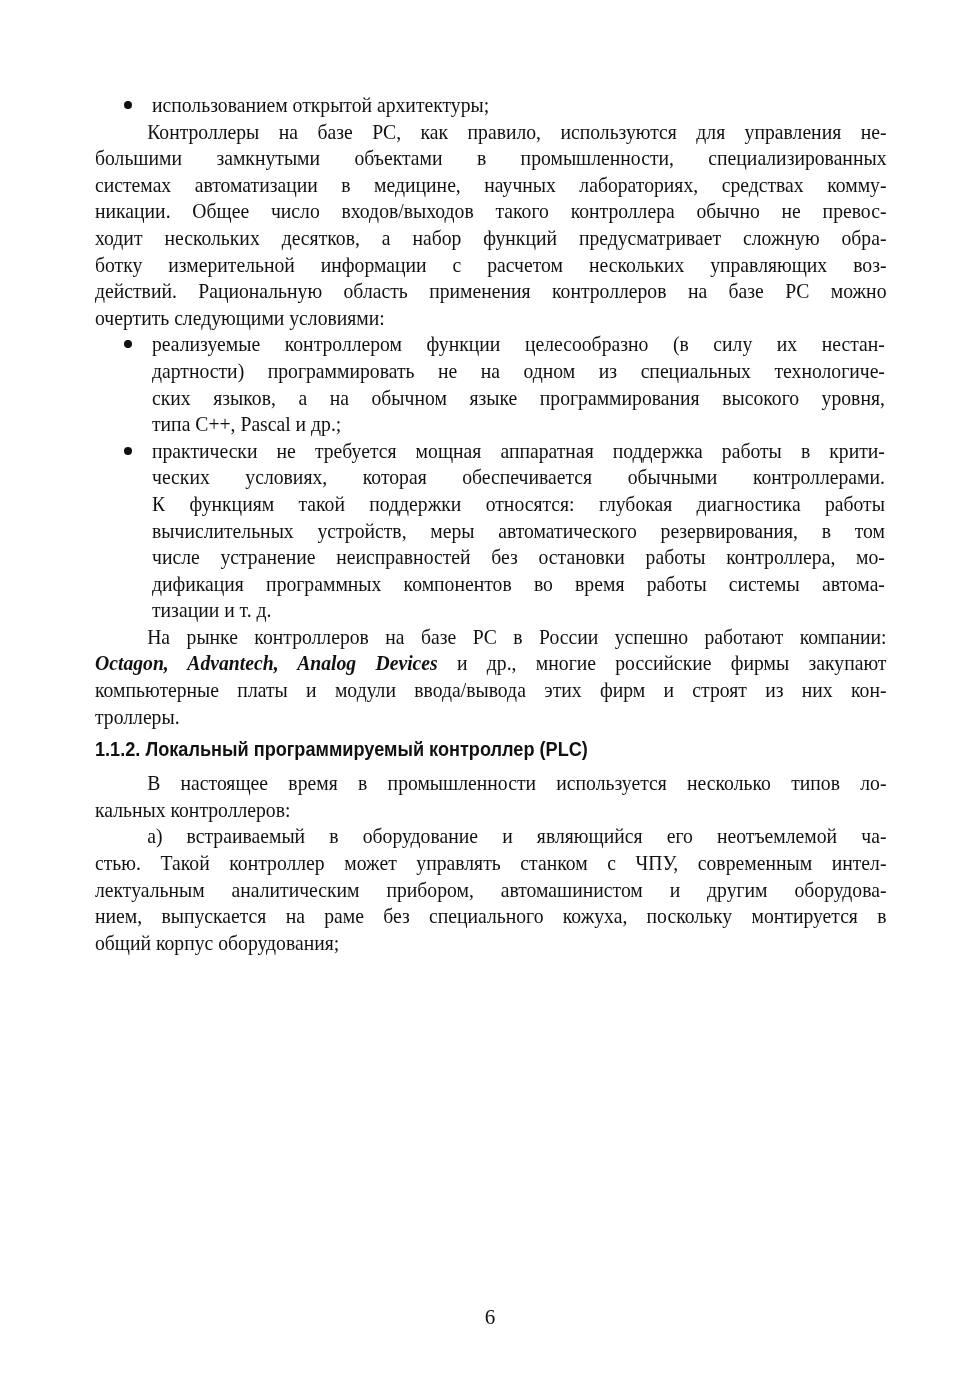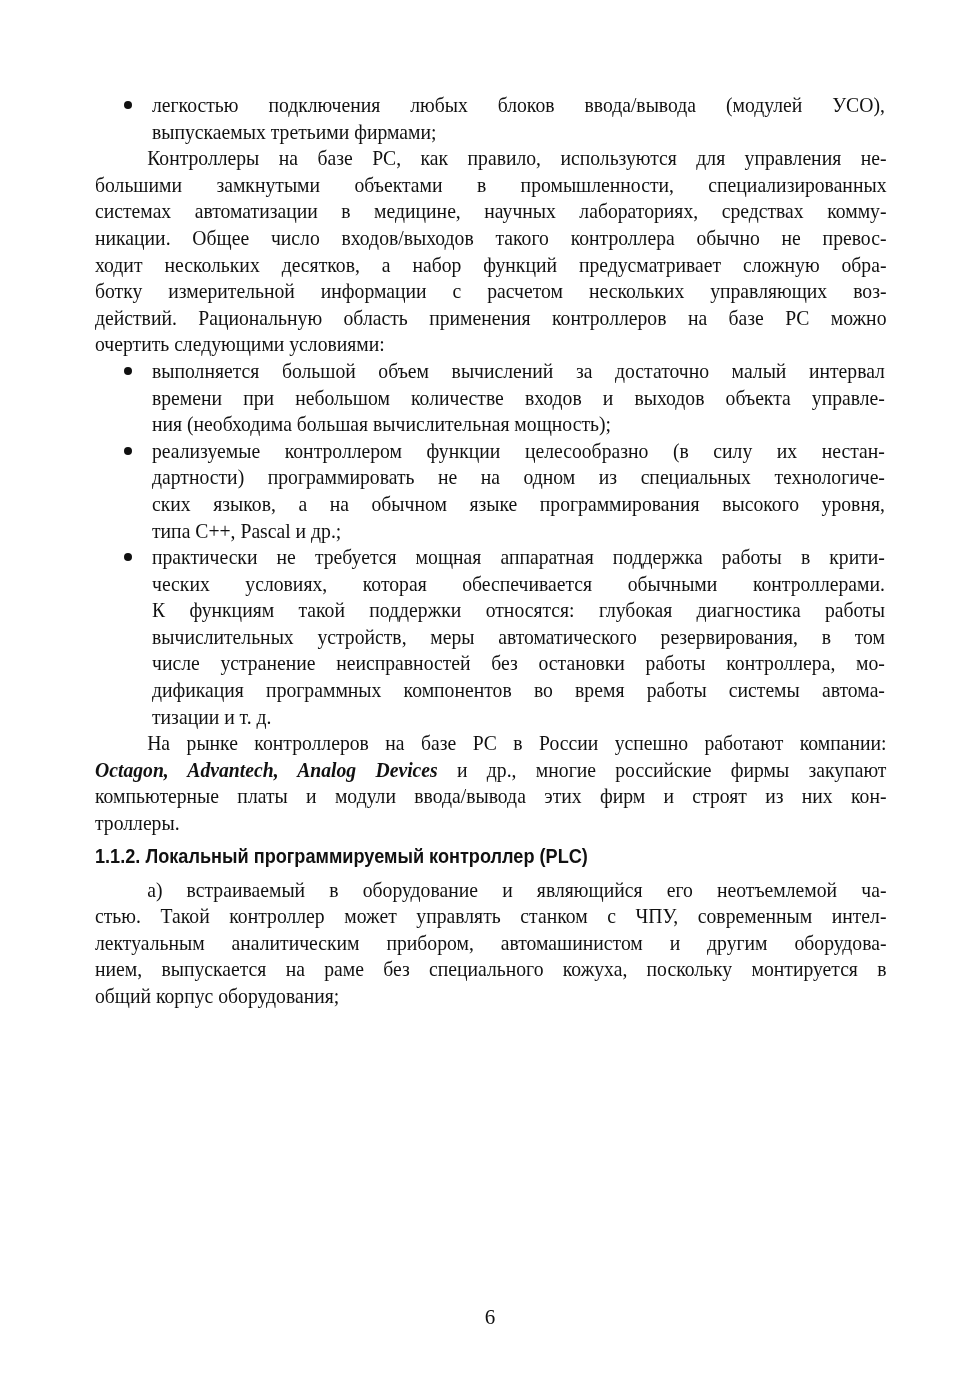--- a/index.html
+++ b/index.html
@@ -36,43 +36,36 @@
   }
 </style>
 </head>
 <body>
 
 <div class="page">
 
   <div>
     <div class="bullet-block">
       <span class="bullet-dot"></span>
-      <div class="line">легкостью подключения любых блоков ввода/вывода (модулей УСО),</div>
-      <div class="line last">выпускаемых третьими фирмами;</div>
+      <div class="line last">использованием открытой архитектуры;</div>
     </div>
   </div>
 
   <div class="para">
     <div class="line first">Контроллеры на базе PC, как правило, используются для управления не-</div>
     <div class="line">большими замкнутыми объектами в промышленности, специализированных</div>
     <div class="line">системах автоматизации в медицине, научных лабораториях, средствах комму-</div>
     <div class="line">никации. Общее число входов/выходов такого контроллера обычно не превос-</div>
     <div class="line">ходит нескольких десятков, а набор функций предусматривает сложную обра-</div>
     <div class="line">ботку измерительной информации с расчетом нескольких управляющих воз-</div>
     <div class="line">действий. Рациональную область применения контроллеров на базе PC можно</div>
     <div class="line last">очертить следующими условиями:</div>
   </div>
 
   <div>
-    <div class="bullet-block">
-      <span class="bullet-dot"></span>
-      <div class="line">выполняется большой объем вычислений за достаточно малый интервал</div>
-      <div class="line">времени при небольшом количестве входов и выходов объекта управле-</div>
-      <div class="line last">ния (необходима большая вычислительная мощность);</div>
-    </div>
     <div class="bullet-block">
       <span class="bullet-dot"></span>
       <div class="line">реализуемые контроллером функции целесообразно (в силу их нестан-</div>
       <div class="line">дартности) программировать не на одном из специальных технологиче-</div>
       <div class="line">ских языков, а на обычном языке программирования высокого уровня,</div>
       <div class="line last">типа C++, Pascal и др.;</div>
     </div>
     <div class="bullet-block">
       <span class="bullet-dot"></span>
       <div class="line">практически не требуется мощная аппаратная поддержка работы в крити-</div>
@@ -87,20 +80,24 @@
 
   <div class="para">
     <div class="line first">На рынке контроллеров на базе PC в России успешно работают компании:</div>
     <div class="line"><span class="bi">Octagon, Advantech, Analog Devices</span><span> и др., многие российские фирмы закупают</span></div>
     <div class="line">компьютерные платы и модули ввода/вывода этих фирм и строят из них кон-</div>
     <div class="line last">троллеры.</div>
   </div>
 
   <div class="heading">1.1.2. Локальный программируемый контроллер (PLC)</div>
 
+  <div class="para">
+    <div class="line first">В настоящее время в промышленности используется несколько типов ло-</div>
+    <div class="line last">кальных контроллеров:</div>
+  </div>
 
   <div class="para">
     <div class="line first">а) встраиваемый в оборудование и являющийся его неотъемлемой ча-</div>
     <div class="line">стью. Такой контроллер может управлять станком с ЧПУ, современным интел-</div>
     <div class="line">лектуальным аналитическим прибором, автомашинистом и другим оборудова-</div>
     <div class="line">нием, выпускается на раме без специального кожуха, поскольку монтируется в</div>
     <div class="line last">общий корпус оборудования;</div>
   </div>
 
 </div>

